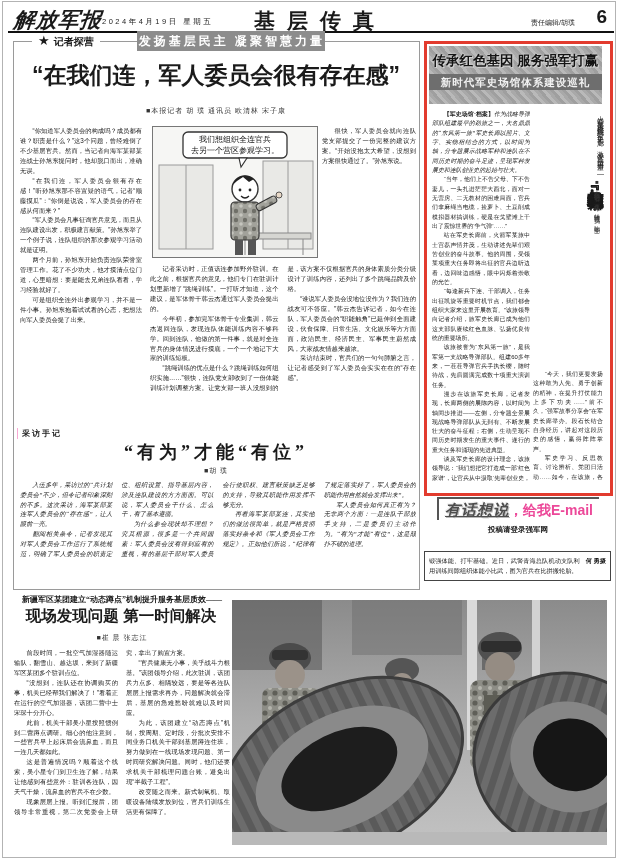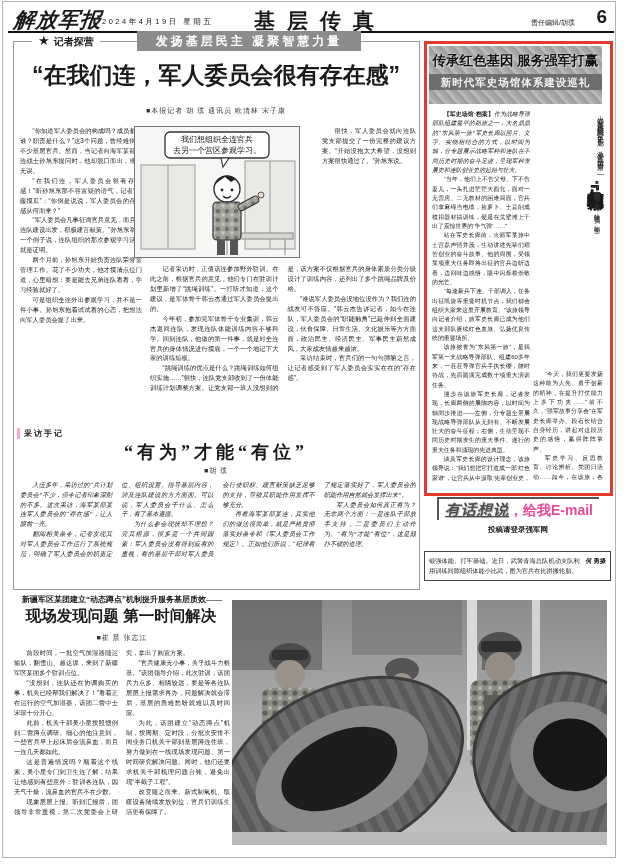--- a/index.html
+++ b/index.html
@@ -14,39 +14,39 @@
   .section-title{position:absolute;left:180px;width:280px;top:7px;text-align:center;
                  font-size:21px;font-weight:900;letter-spacing:12px;}
   .editor{position:absolute;right:52px;top:18px;font-size:7px;color:#222;}
   .pagenum{position:absolute;right:20px;top:6px;font-size:19px;font-weight:bold;}
   .header-rule{position:absolute;left:8px;top:31px;width:606px;height:1.5px;background:#111;}
 
   
   .main-frame{position:absolute;left:13px;top:41px;width:405px;height:547px;border:1px solid #9a9a9a;}
   .star-badge{position:absolute;left:32px;top:33px;background:#fff;padding:0 6px;font-size:10px;font-weight:bold;}
   .star-badge .star{font-size:13px;margin-right:4px;}
-  .kicker-box{position:absolute;left:137px;top:31px;width:224px;height:20px;background:#8c8c8c;color:#fff;
-              font-size:12px;font-weight:bold;letter-spacing:3px;text-align:center;line-height:20px;}
+  .kicker-box{position:absolute;left:137px;top:31px;width:188px;height:20px;background:#8c8c8c;color:#fff;
+              font-size:12px;font-weight:bold;letter-spacing:3px;text-align:right;line-height:20px;}
   .main-headline{position:absolute;left:16px;top:60px;width:400px;text-align:center;
                  font-size:23px;font-weight:900;white-space:nowrap;letter-spacing:0;}
   .byline{position:absolute;text-align:center;font-size:7px;color:#333;letter-spacing:1px;}
   .main-byline{left:16px;top:106px;width:400px;}
 
   .bodytext{font-size:6.3px;line-height:1.58;text-align:justify;overflow:hidden;}
   .bodytext p{margin:0;text-indent:2em;}
   .col-a{position:absolute;left:20px;top:126px;width:122px;height:298px;}
   .col-b-top{position:absolute;left:322px;top:126px;width:94px;height:132px;}
   .col-band{position:absolute;left:150px;top:264px;width:266px;height:160px;column-count:2;column-gap:9px;}
 
   
-  .cartoon{position:absolute;left:134px;top:126px;width:164px;height:130px;border:1px solid #777;background:#f4f4f2;}
+  .cartoon{position:absolute;left:152px;top:126px;width:164px;height:130px;border:1px solid #777;background:#f4f4f2;}
 
   
   .notes-label{position:absolute;left:17px;top:428px;font-size:8px;font-weight:bold;
-               border-left:3px solid #f9a8d4;padding-left:4px;letter-spacing:2px;}
+               border-left:1px solid #f9a8d4;padding-left:4px;letter-spacing:2px;}
   .notes-headline{position:absolute;left:16px;top:440px;width:400px;text-align:center;
                   font-family:"Liberation Serif","DejaVu Serif",serif;font-size:18px;font-weight:bold;letter-spacing:4px;}
   .notes-byline{left:16px;top:466px;width:400px;}
   .notes-cols{position:absolute;left:20px;top:480px;width:396px;height:102px;column-count:4;column-gap:9px;
               font-family:"Liberation Serif","DejaVu Serif",serif;font-style:italic;font-size:6.2px;}
 
   
   .bl-kicker{position:absolute;left:14px;top:594px;width:216px;text-align:center;
              font-family:"Liberation Serif","DejaVu Serif",serif;font-size:8px;font-weight:bold;}
   .bl-headline{position:absolute;left:10px;top:606px;width:222px;text-align:center;

